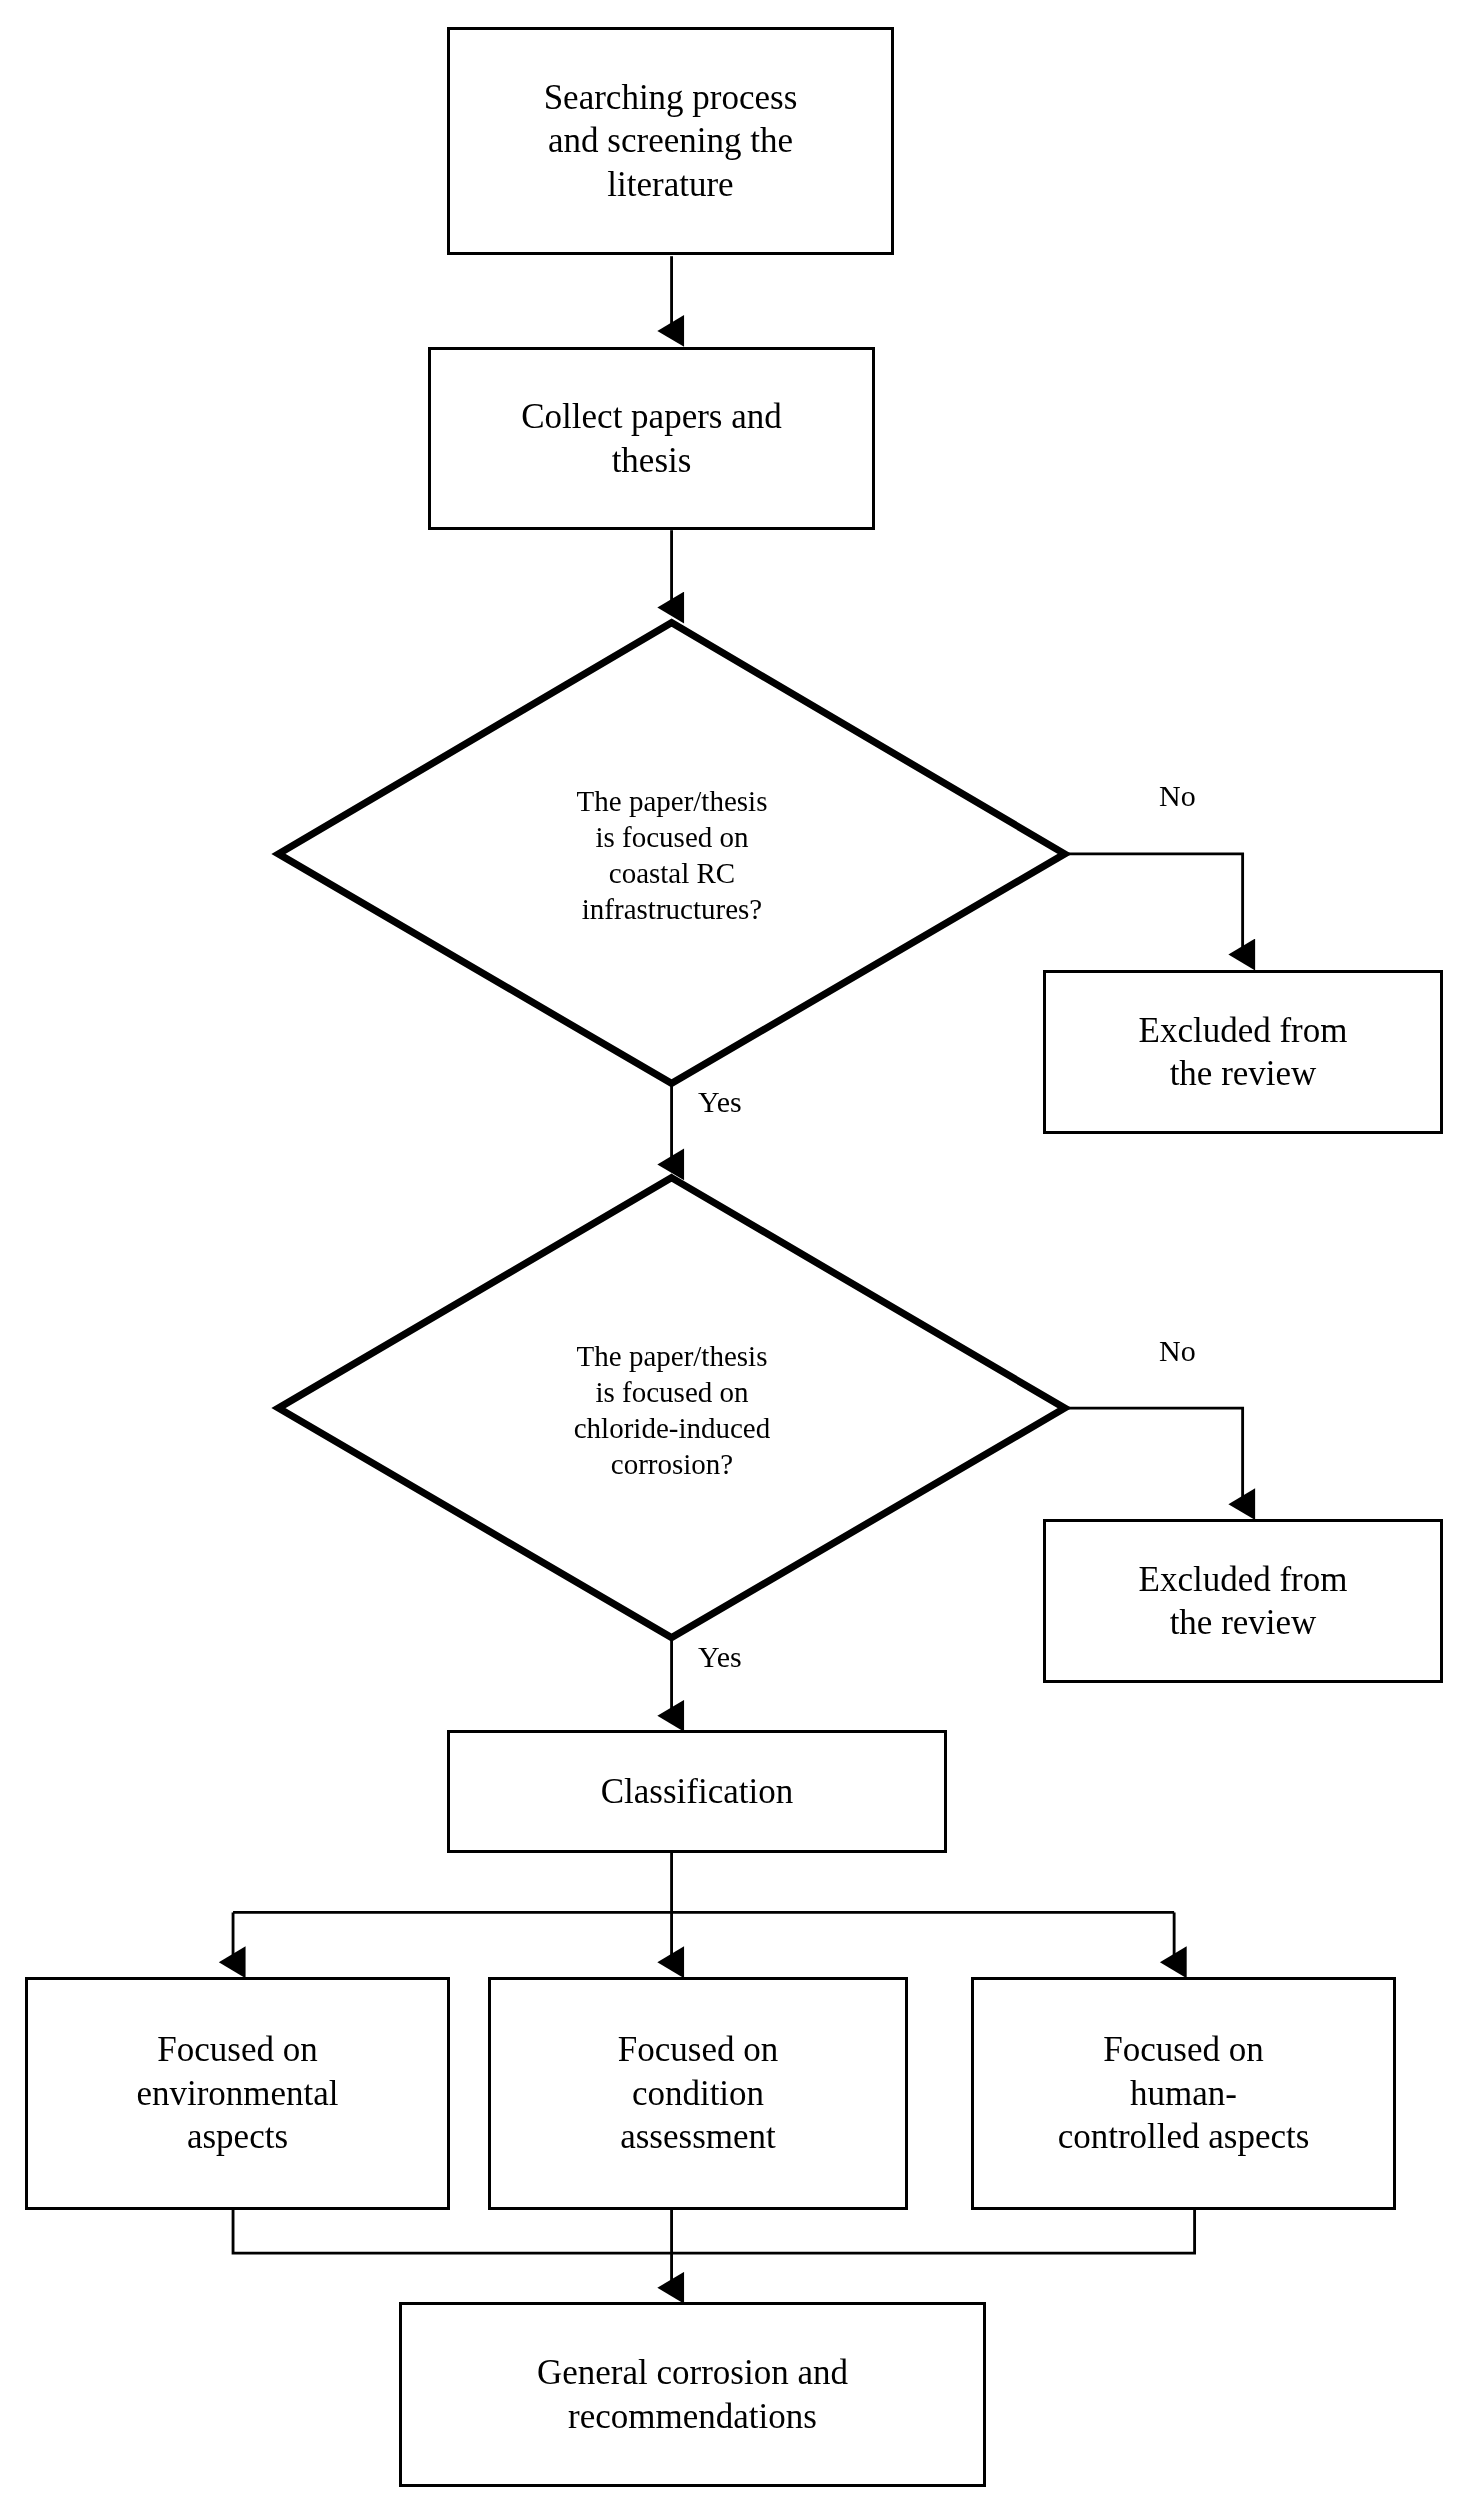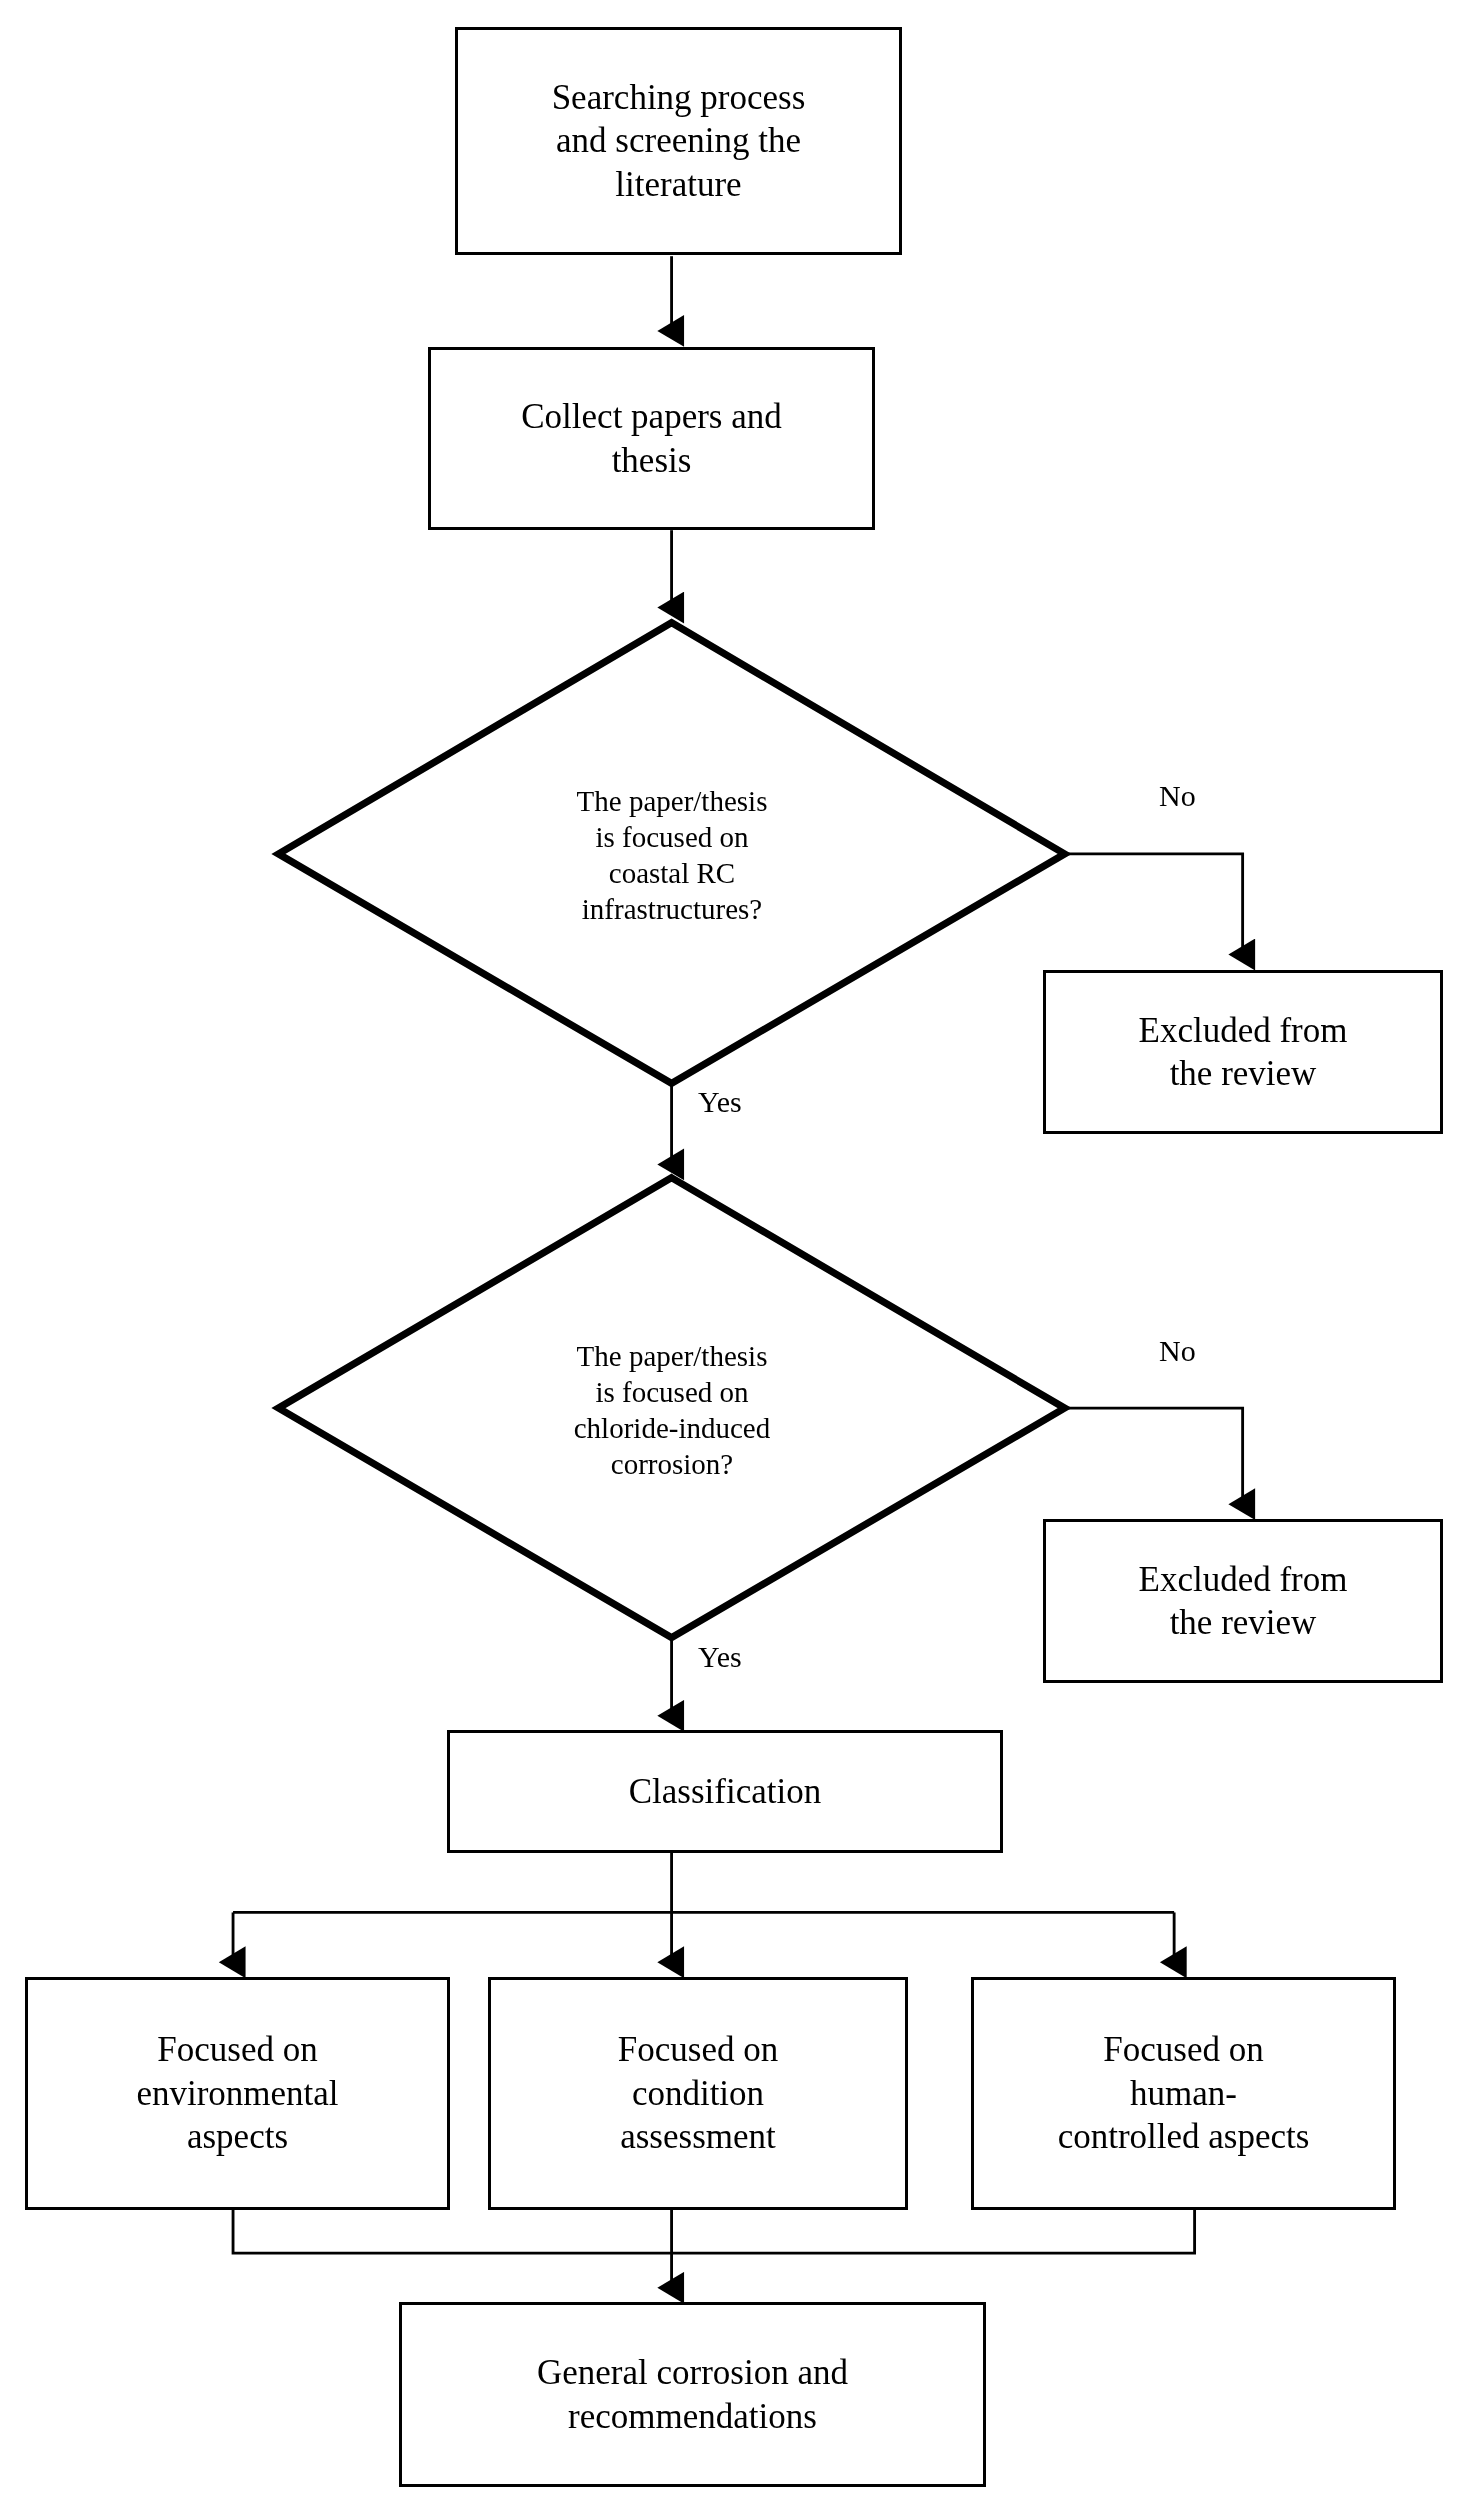--- a/index.html
+++ b/index.html
@@ -110,21 +110,21 @@
 
     <g>
       <polygon points="755,700 1197,960 755,1218 313,960" fill="#ffffff" stroke="#000000" stroke-width="8"></polygon>
     </g>
 
     <g>
       <polygon points="755,1324 1197,1583 755,1841 313,1583" fill="#ffffff" stroke="#000000" stroke-width="8"></polygon>
     </g>
   </svg>
 
-  <div class="node box" style="left:447px; top:27px; width:447px; height:228px;margin-left:8px;">
+  <div class="node box" style="left:447px; top:27px; width:447px; height:228px;">
     <span>Searching process
 and screening the
 literature</span>
   </div>
 
   <div class="node box" style="left:428px; top:347px; width:447px; height:183px;">
     <span>Collect papers and
 thesis</span>
   </div>
 
@@ -145,21 +145,21 @@
 is focused on
 chloride-induced
 corrosion?</span>
   </div>
 
   <div class="node box" style="left:1043px; top:1519px; width:400px; height:164px;">
     <span>Excluded from
 the review</span>
   </div>
 
-  <div class="node box" style="left:447px; top:1730px; width:556px; height:123px;">
+  <div class="node box" style="left:447px; top:1730px; width:500px; height:123px;">
     <span>Classification</span>
   </div>
 
   <div class="node box" style="left:25px; top:1977px; width:425px; height:233px;">
     <span>Focused on
 environmental
 aspects</span>
   </div>
 
   <div class="node box" style="left:488px; top:1977px; width:420px; height:233px;">

